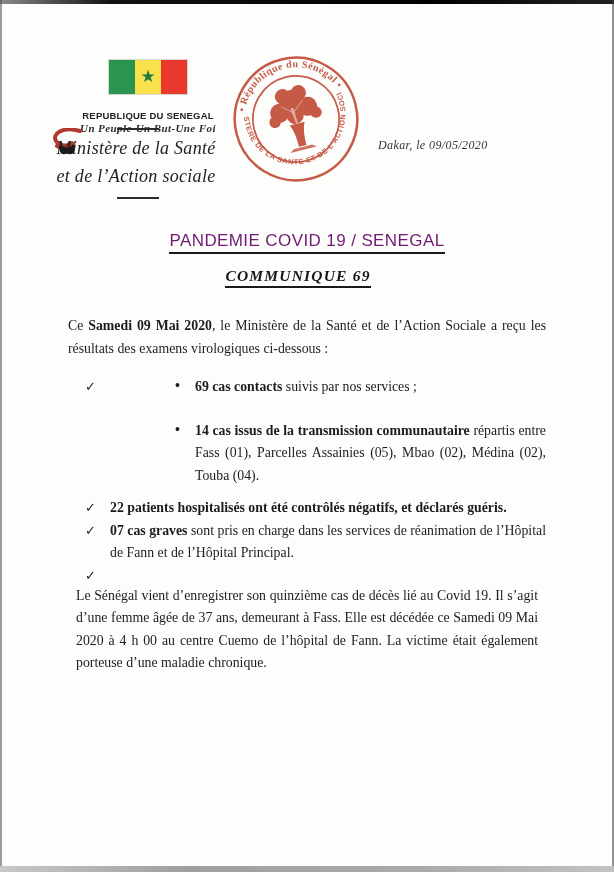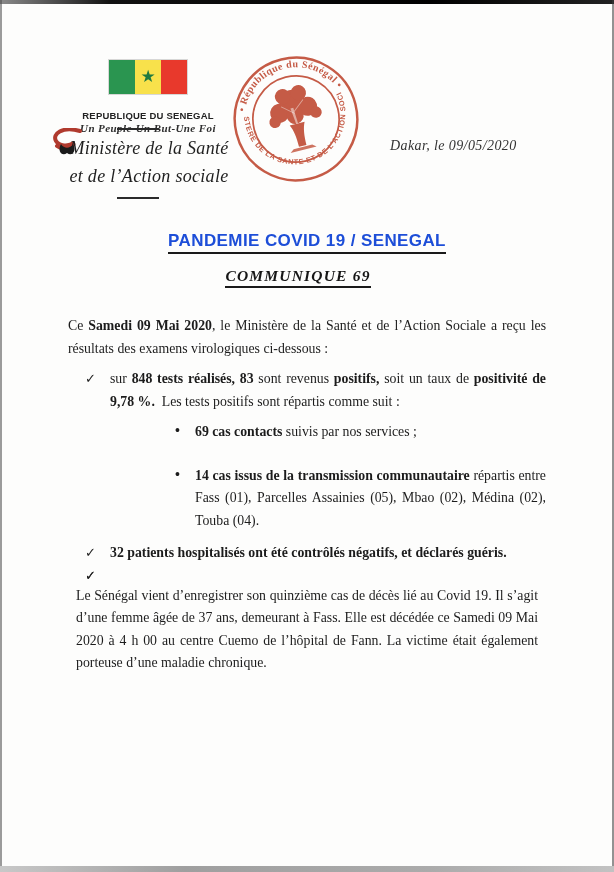--- a/index.html
+++ b/index.html
@@ -26,42 +26,42 @@
   .flag .star{position:absolute;left:0;right:0;top:50%;transform:translateY(-54%);
     font-size:17px;line-height:1;text-align:center;}
   .republic-label{margin-top:16px;font-family:"Liberation Sans",sans-serif;
     font-weight:bold;font-size:9.5px;letter-spacing:.2px;color:#222;}
   .motto{margin-top:1px;font-style:italic;font-weight:bold;font-size:11px;
     letter-spacing:.4px;color:#2e2e2e;}
   .sep-line{position:absolute;width:42px;height:2px;background:#2b2b2b;}
   .sep-1{left:117px;top:128px;}
   .sep-2{left:117px;top:197px;}
   .ministry-logo{position:absolute;left:50px;top:128px;width:34px;height:30px;}
-  .ministry-block{position:absolute;left:58px;top:134px;width:182px;text-align:center;
+  .ministry-block{position:absolute;left:45px;top:134px;width:182px;text-align:center;
     font-style:italic;font-size:18px;line-height:28px;color:#1f1f1f;letter-spacing:.3px;}
   .dateline{position:absolute;left:378px;top:138px;width:176px;
-    font-style:italic;font-size:14px;letter-spacing:.4px;color:#333;margin-left:12px;}
+    font-style:italic;font-size:12px;letter-spacing:.4px;color:#333;}
 
   .stamp{position:absolute;left:229px;top:52px;width:134px;height:134px;
     transform:rotate(-14deg);opacity:.9;}
 
   
   .title-row{position:absolute;left:0;top:231px;width:614px;text-align:center;}
   .title-main{display:inline-block;font-family:"Liberation Sans",sans-serif;
-    font-weight:bold;font-size:17px;letter-spacing:.4px;
-    border-bottom:2.5px solid #1a1a1a;padding-bottom:1px;color:#1d4ed8;}
+    font-weight:normal;font-size:17px;letter-spacing:.4px;
+    border-bottom:2.5px solid #1a1a1a;padding-bottom:1px;color:#701a75;}
   .subtitle-row{position:absolute;left:0;top:267px;width:596px;text-align:center;}
   .title-sub{display:inline-block;font-weight:bold;font-style:italic;font-size:15.5px;
     letter-spacing:1.2px;border-bottom:2px solid #1a1a1a;padding-bottom:1px;color:#161616;}
 
   
   .body-col{position:absolute;left:68px;top:315px;width:478px;
     font-size:13.8px;line-height:22.5px;text-align:justify;color:#1c1c1c;}
   .para{margin:0;}
-  .para-intro{margin-bottom:8px;}
+  .para-intro{margin-bottom:16px;}
   .check-item{position:relative;padding-left:42px;margin:0;}
   .check-mark{position:absolute;left:17px;top:0;font-size:13px;color:#222;}
   .ci-tests{margin-bottom:8px;}
   .dot-item{position:relative;padding-left:127px;margin:0;}
   .dot-mark{position:absolute;left:107px;top:-1px;font-size:14px;font-weight:bold;}
   .di-contacts{margin-bottom:21px;}
   .di-community{margin-bottom:10px;}
   .ci-stable{margin-bottom:20px;}
   .para-closing{margin:8px;}
   b,.seg-b{font-weight:bold;}
@@ -139,40 +139,40 @@
   <div class="subtitle-row">
     <span class="title-sub">COMMUNIQUE 69</span>
   </div>
 
   <div class="body-col">
 
     <p class="para para-intro"><span>Ce </span><span class="seg-b">Samedi 09 Mai 2020</span><span>, le Ministère de la Santé et de l’Action Sociale a reçu les résultats des examens virologiques ci-dessous :</span></p>
 
     <div class="check-item ci-tests">
       <span class="check-mark">✓</span>
-      <span class="item-text"><span>sur </span><span class="seg-b">848 tests réalisés, 83</span><span> sont revenus </span><span class="seg-b">positifs,</span><span> soit un taux de </span><span class="seg-b">positivité de 9,78 %.</span><span> &nbsp;Les tests positifs sont répartis comme suit :</span></span>
     </div>
 
     <div class="dot-item di-contacts">
       <span class="dot-mark">•</span>
       <span class="item-text"><span class="seg-b">69 cas contacts</span><span> suivis par nos services ;</span></span>
     </div>
 
     <div class="dot-item di-community">
       <span class="dot-mark">•</span>
       <span class="item-text"><span class="seg-b">14 cas issus de la transmission communautaire</span><span> répartis entre Fass (01), Parcelles Assainies (05), Mbao (02), Médina (02), Touba (04).</span></span>
     </div>
 
     <div class="check-item">
       <span class="check-mark">✓</span>
-      <span class="item-text"><span class="seg-b">32 patients hospitalisés ont été contrôlés négatifs, et déclarés guéris.</span></span>
+      <span class="item-text"><span class="seg-b">22 patients hospitalisés ont été contrôlés négatifs, et déclarés guéris.</span></span>
     </div>
 
     <div class="check-item">
       <span class="check-mark">✓</span>
+      <span class="item-text"><span class="seg-b">07 cas graves</span><span> sont pris en charge dans les services de réanimation de l’Hôpital de Fann et de l’Hôpital Principal.</span></span>
     </div>
 
     <div class="check-item ci-stable">
       <span class="check-mark">✓</span>
     </div>
 
     <p class="para para-closing"><span>Le Sénégal vient d’enregistrer son quinzième cas de décès lié au Covid 19. Il s’agit d’une femme âgée de 37 ans, demeurant à Fass. Elle est décédée ce Samedi 09 Mai 2020 à 4 h 00 au centre Cuemo de l’hôpital de Fann. La victime était également porteuse d’une maladie chronique.</span></p>
   </div>
 </div>
 

